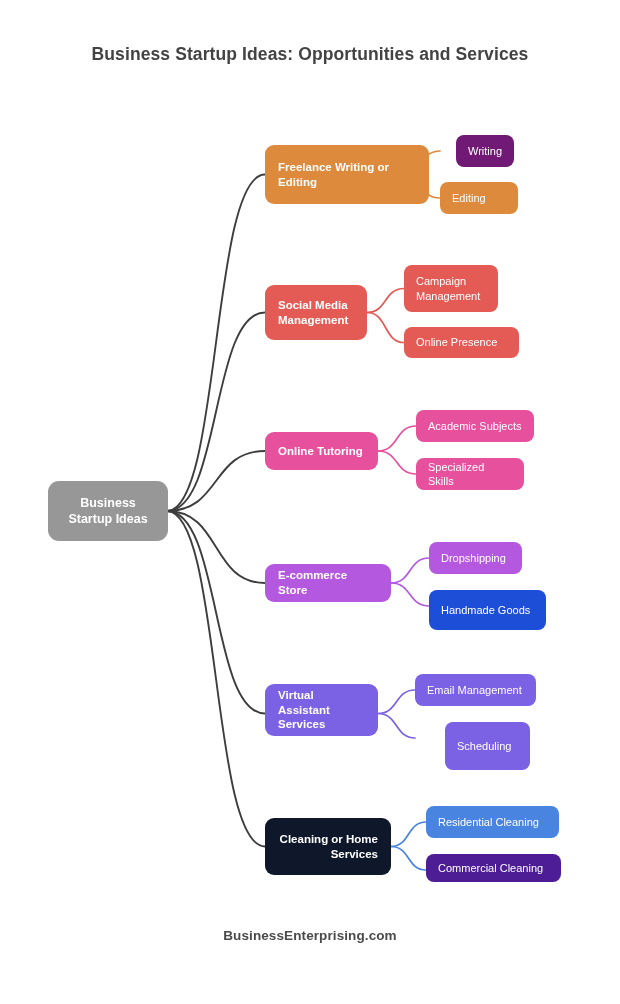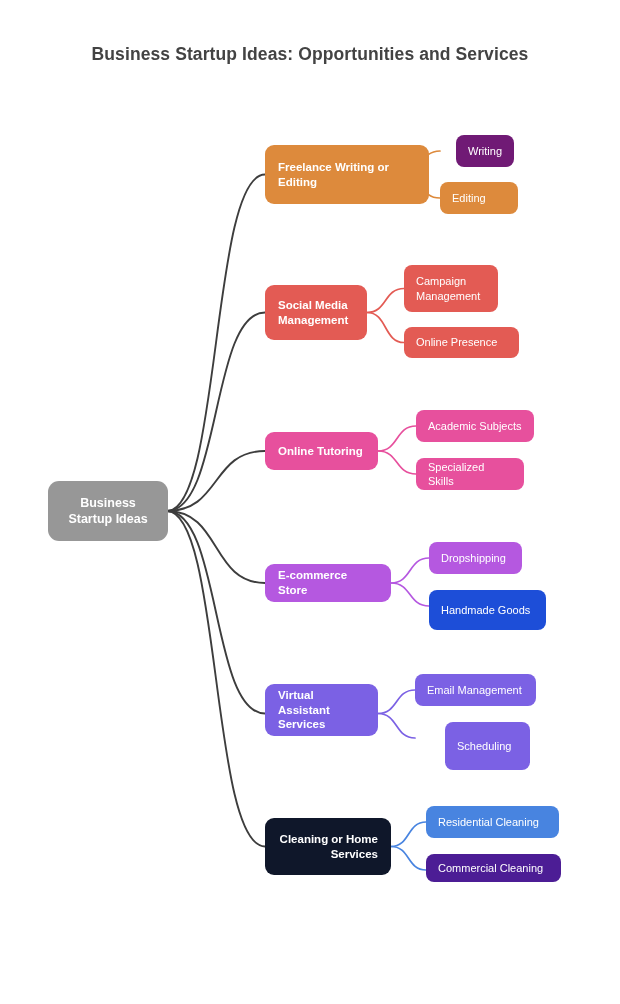--- a/index.html
+++ b/index.html
@@ -136,14 +136,15 @@
       <div class="node node-leaf" style="left: 429px; top: 542px; width: 93px; height: 32px; background: rgb(181, 88, 224);">Dropshipping</div>
       <div class="node node-leaf" style="left: 429px; top: 590px; width: 117px; height: 40px; background: #1d4ed8;">Handmade Goods</div>
       <div class="node node-branch" style="left: 265px; top: 684px; width: 113px; height: 52px; background: rgb(123, 97, 228);">Virtual Assistant Services</div>
       <div class="node node-leaf" style="left: 415px; top: 674px; width: 121px; height: 32px; background: rgb(123, 97, 228);">Email Management</div>
       <div class="node node-leaf" style="left: 415px; top: 722px; width: 85px; height: 48px; background: rgb(123, 97, 228); margin-left: 30px;">Scheduling</div>
       <div class="node node-branch" style="left: 265px; top: 818px; width: 126px; height: 57px; background: #0f172a; text-align: right;">Cleaning or Home Services</div>
       <div class="node node-leaf" style="left: 426px; top: 806px; width: 133px; height: 32px; background: rgb(72, 132, 224);">Residential Cleaning</div>
       <div class="node node-leaf" style="left: 426px; top: 854px; width: 135px; height: 28px; background: #4c1d95;">Commercial Cleaning</div>
     </div>
 
+  <div id="footer-credit">BusinessEnterprising.com</div>
 
 </div>
 
 </body></html>

